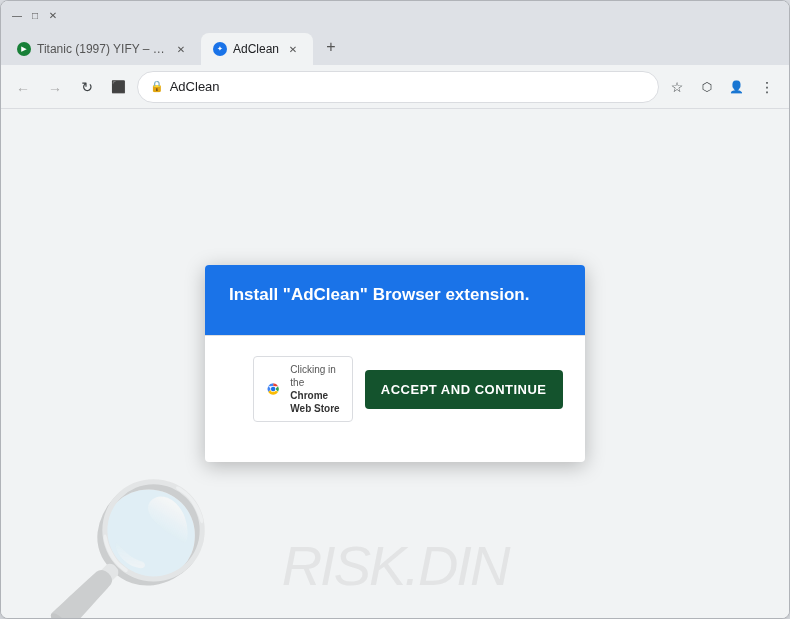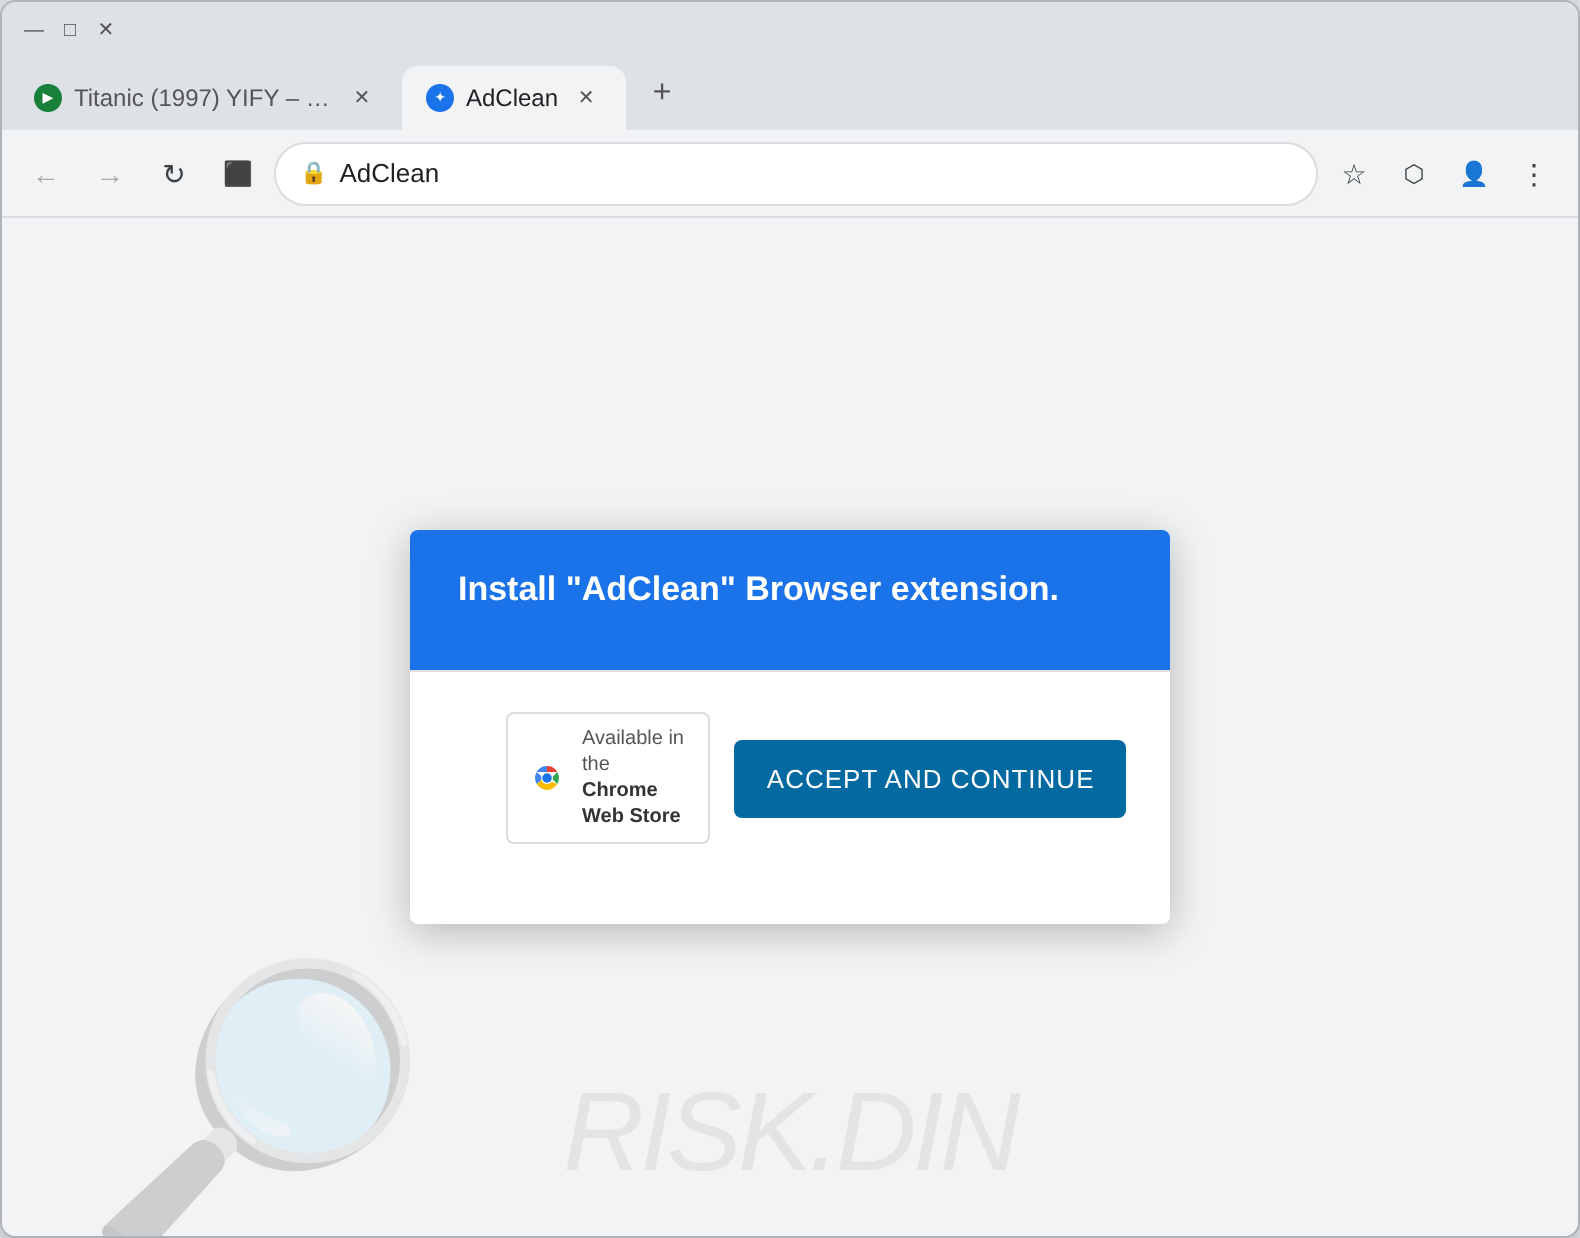--- a/index.html
+++ b/index.html
@@ -290,27 +290,27 @@
       color: #555;
       line-height: 1.3;
     }
     .chrome-store-text strong {
       display: block;
       font-size: 10px;
       color: #333;
     }
 
     .accept-btn {
-      background: #0369a1;
+      background: #14532d;
       color: white;
       border: none;
       border-radius: 4px;
       padding: 12px 16px;
       font-size: 13px;
-      font-weight: 400;
+      font-weight: 700;
       cursor: pointer;
       white-space: nowrap;
       letter-spacing: 0.5px;
     }
 
     
     .favicon-circle {
       width: 14px;
       height: 14px;
       border-radius: 50%;
@@ -405,21 +405,21 @@
               <path d="M24.66 21 A10 10 0 0 1 7.34 21 L13 16 Z" fill="#FBBC04"></path>
 
               <path d="M7.34 21 A10 10 0 0 1 7.34 11 L13 16 Z" fill="#4285F4"></path>
 
               <path d="M7.34 11 A10 10 0 0 1 16 6 L16 11 Z" fill="#4285F4"></path>
 
               <circle cx="16" cy="16" r="5" fill="#fff"></circle>
               <circle cx="16" cy="16" r="4" fill="#1a73e8"></circle>
             </svg>
             <div class="chrome-store-text">
-              <span>Available in the</span>
+              <span>Clicking in the</span>
               <strong>Chrome Web Store</strong>
             </div>
           </div>
 
           <button class="accept-btn">ACCEPT AND CONTINUE</button>
 
         </div>
       </div>
 
     </div>

